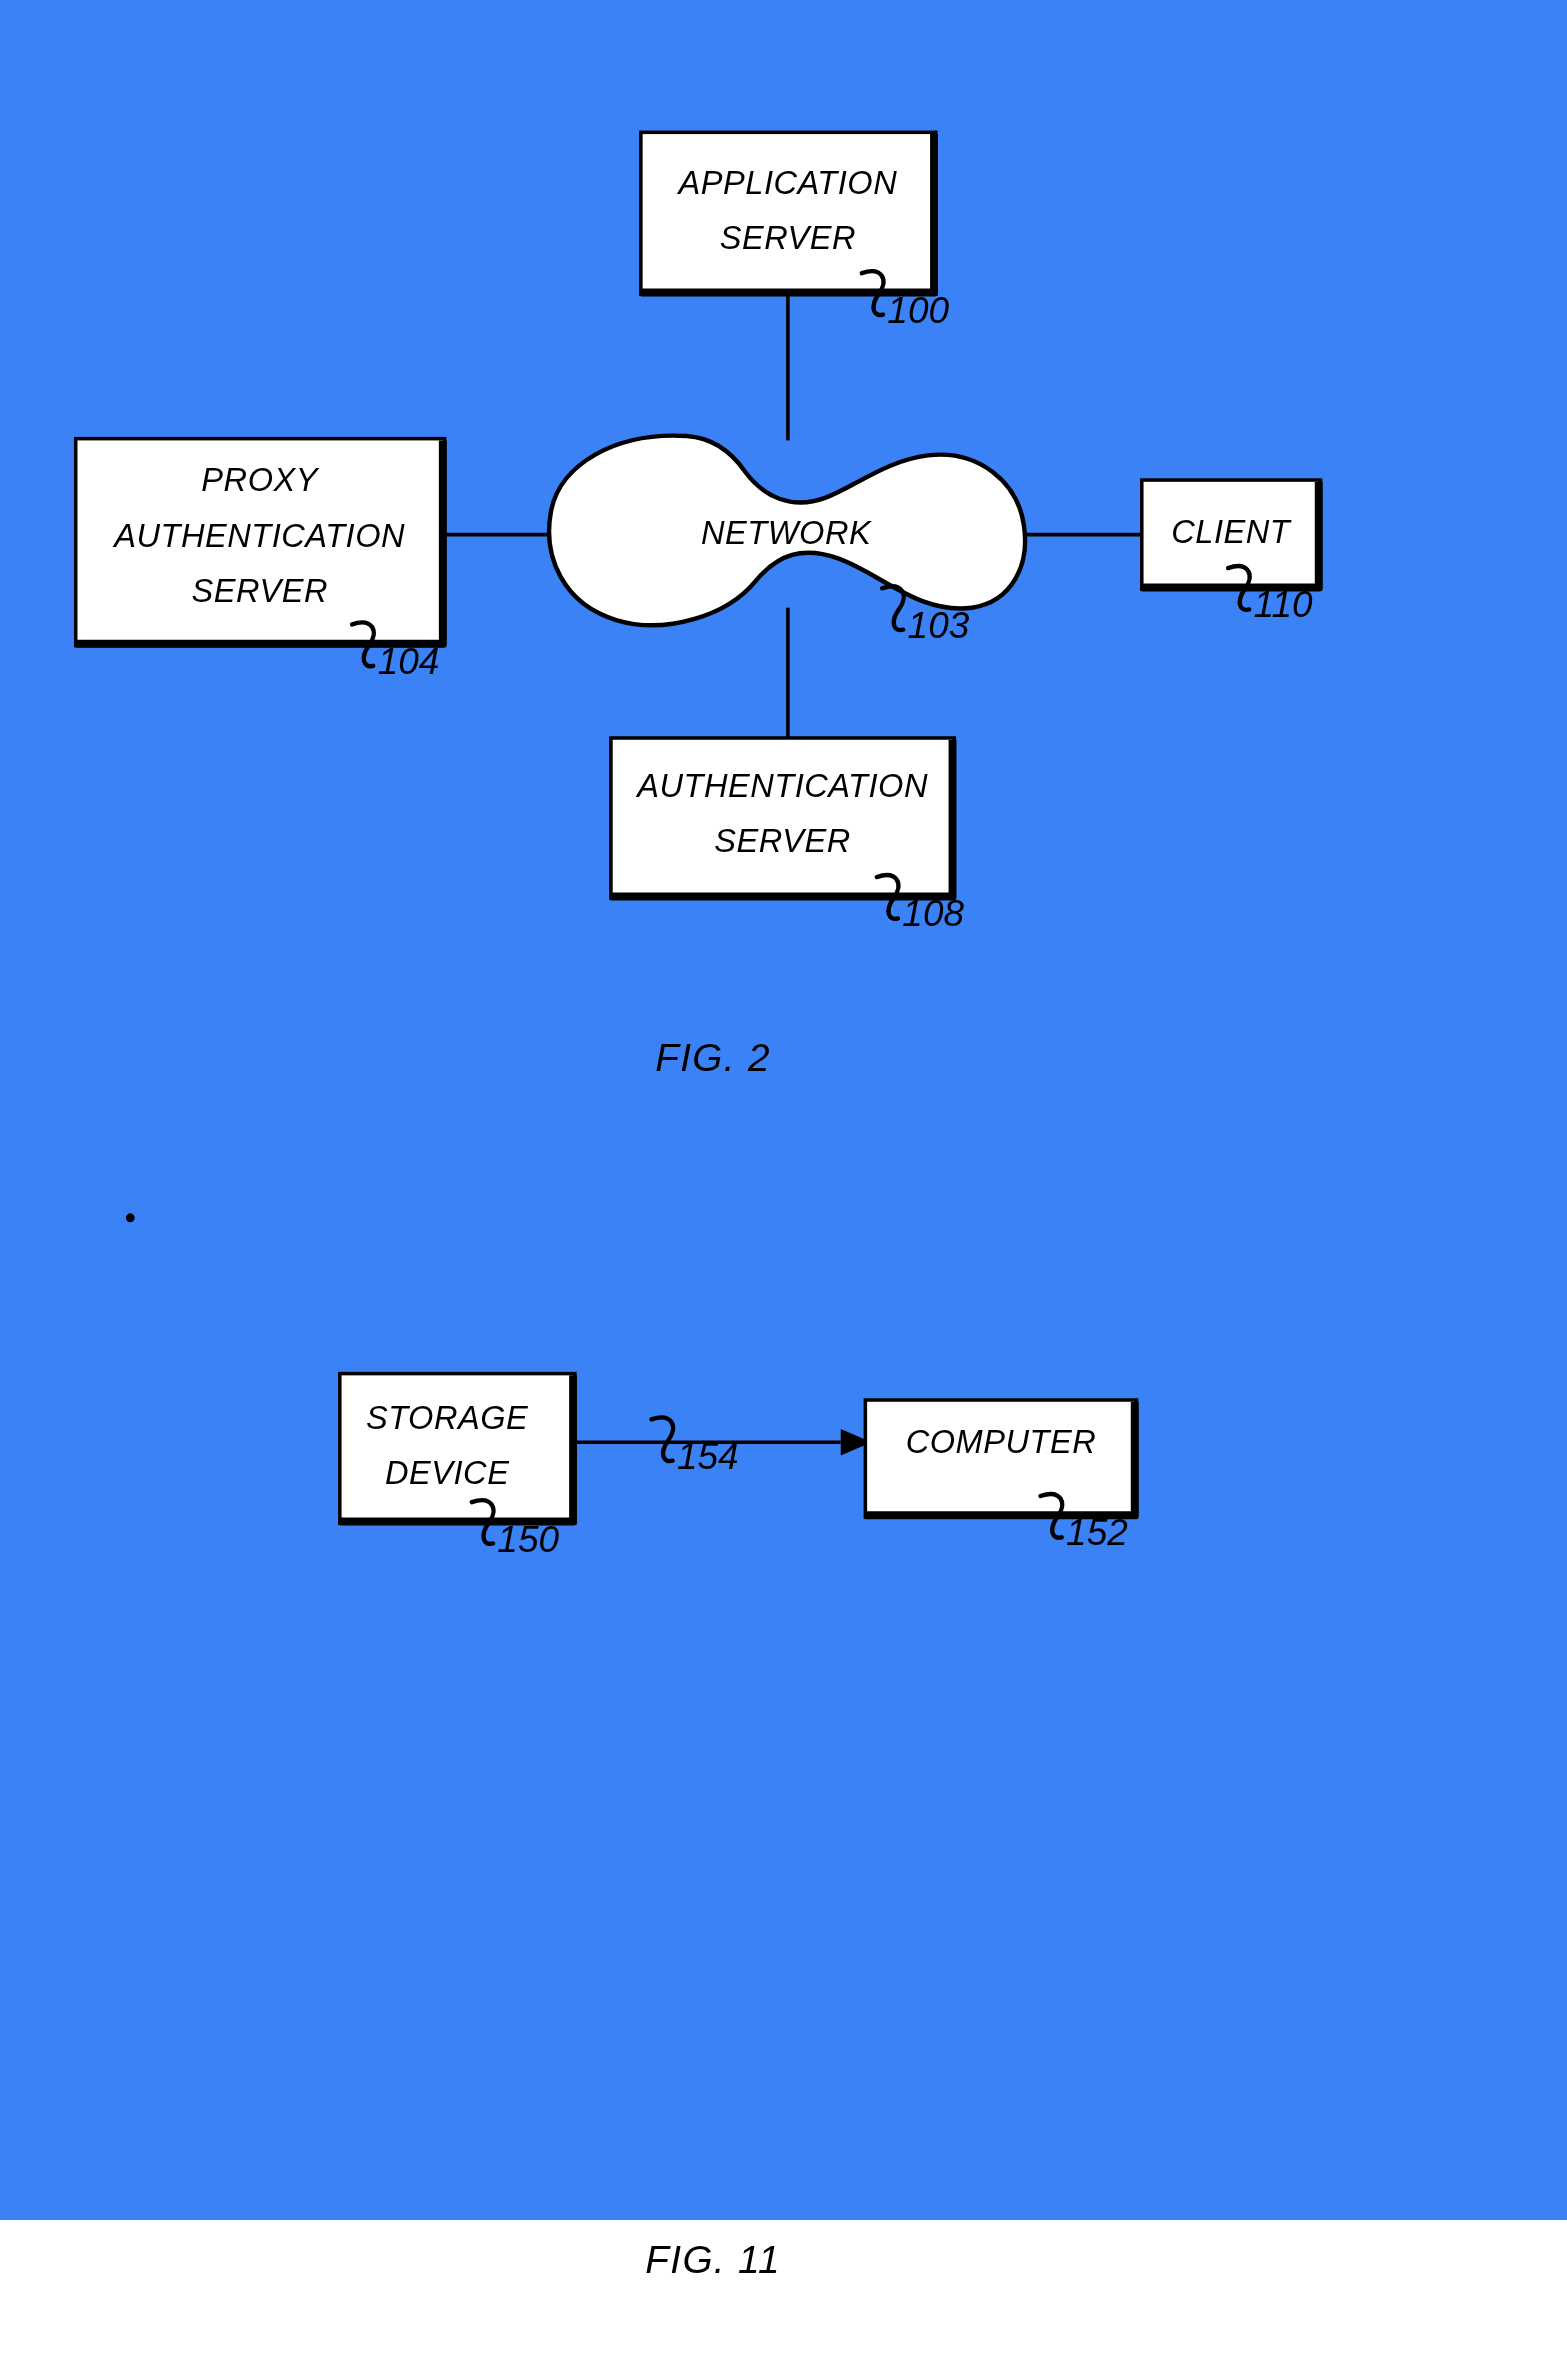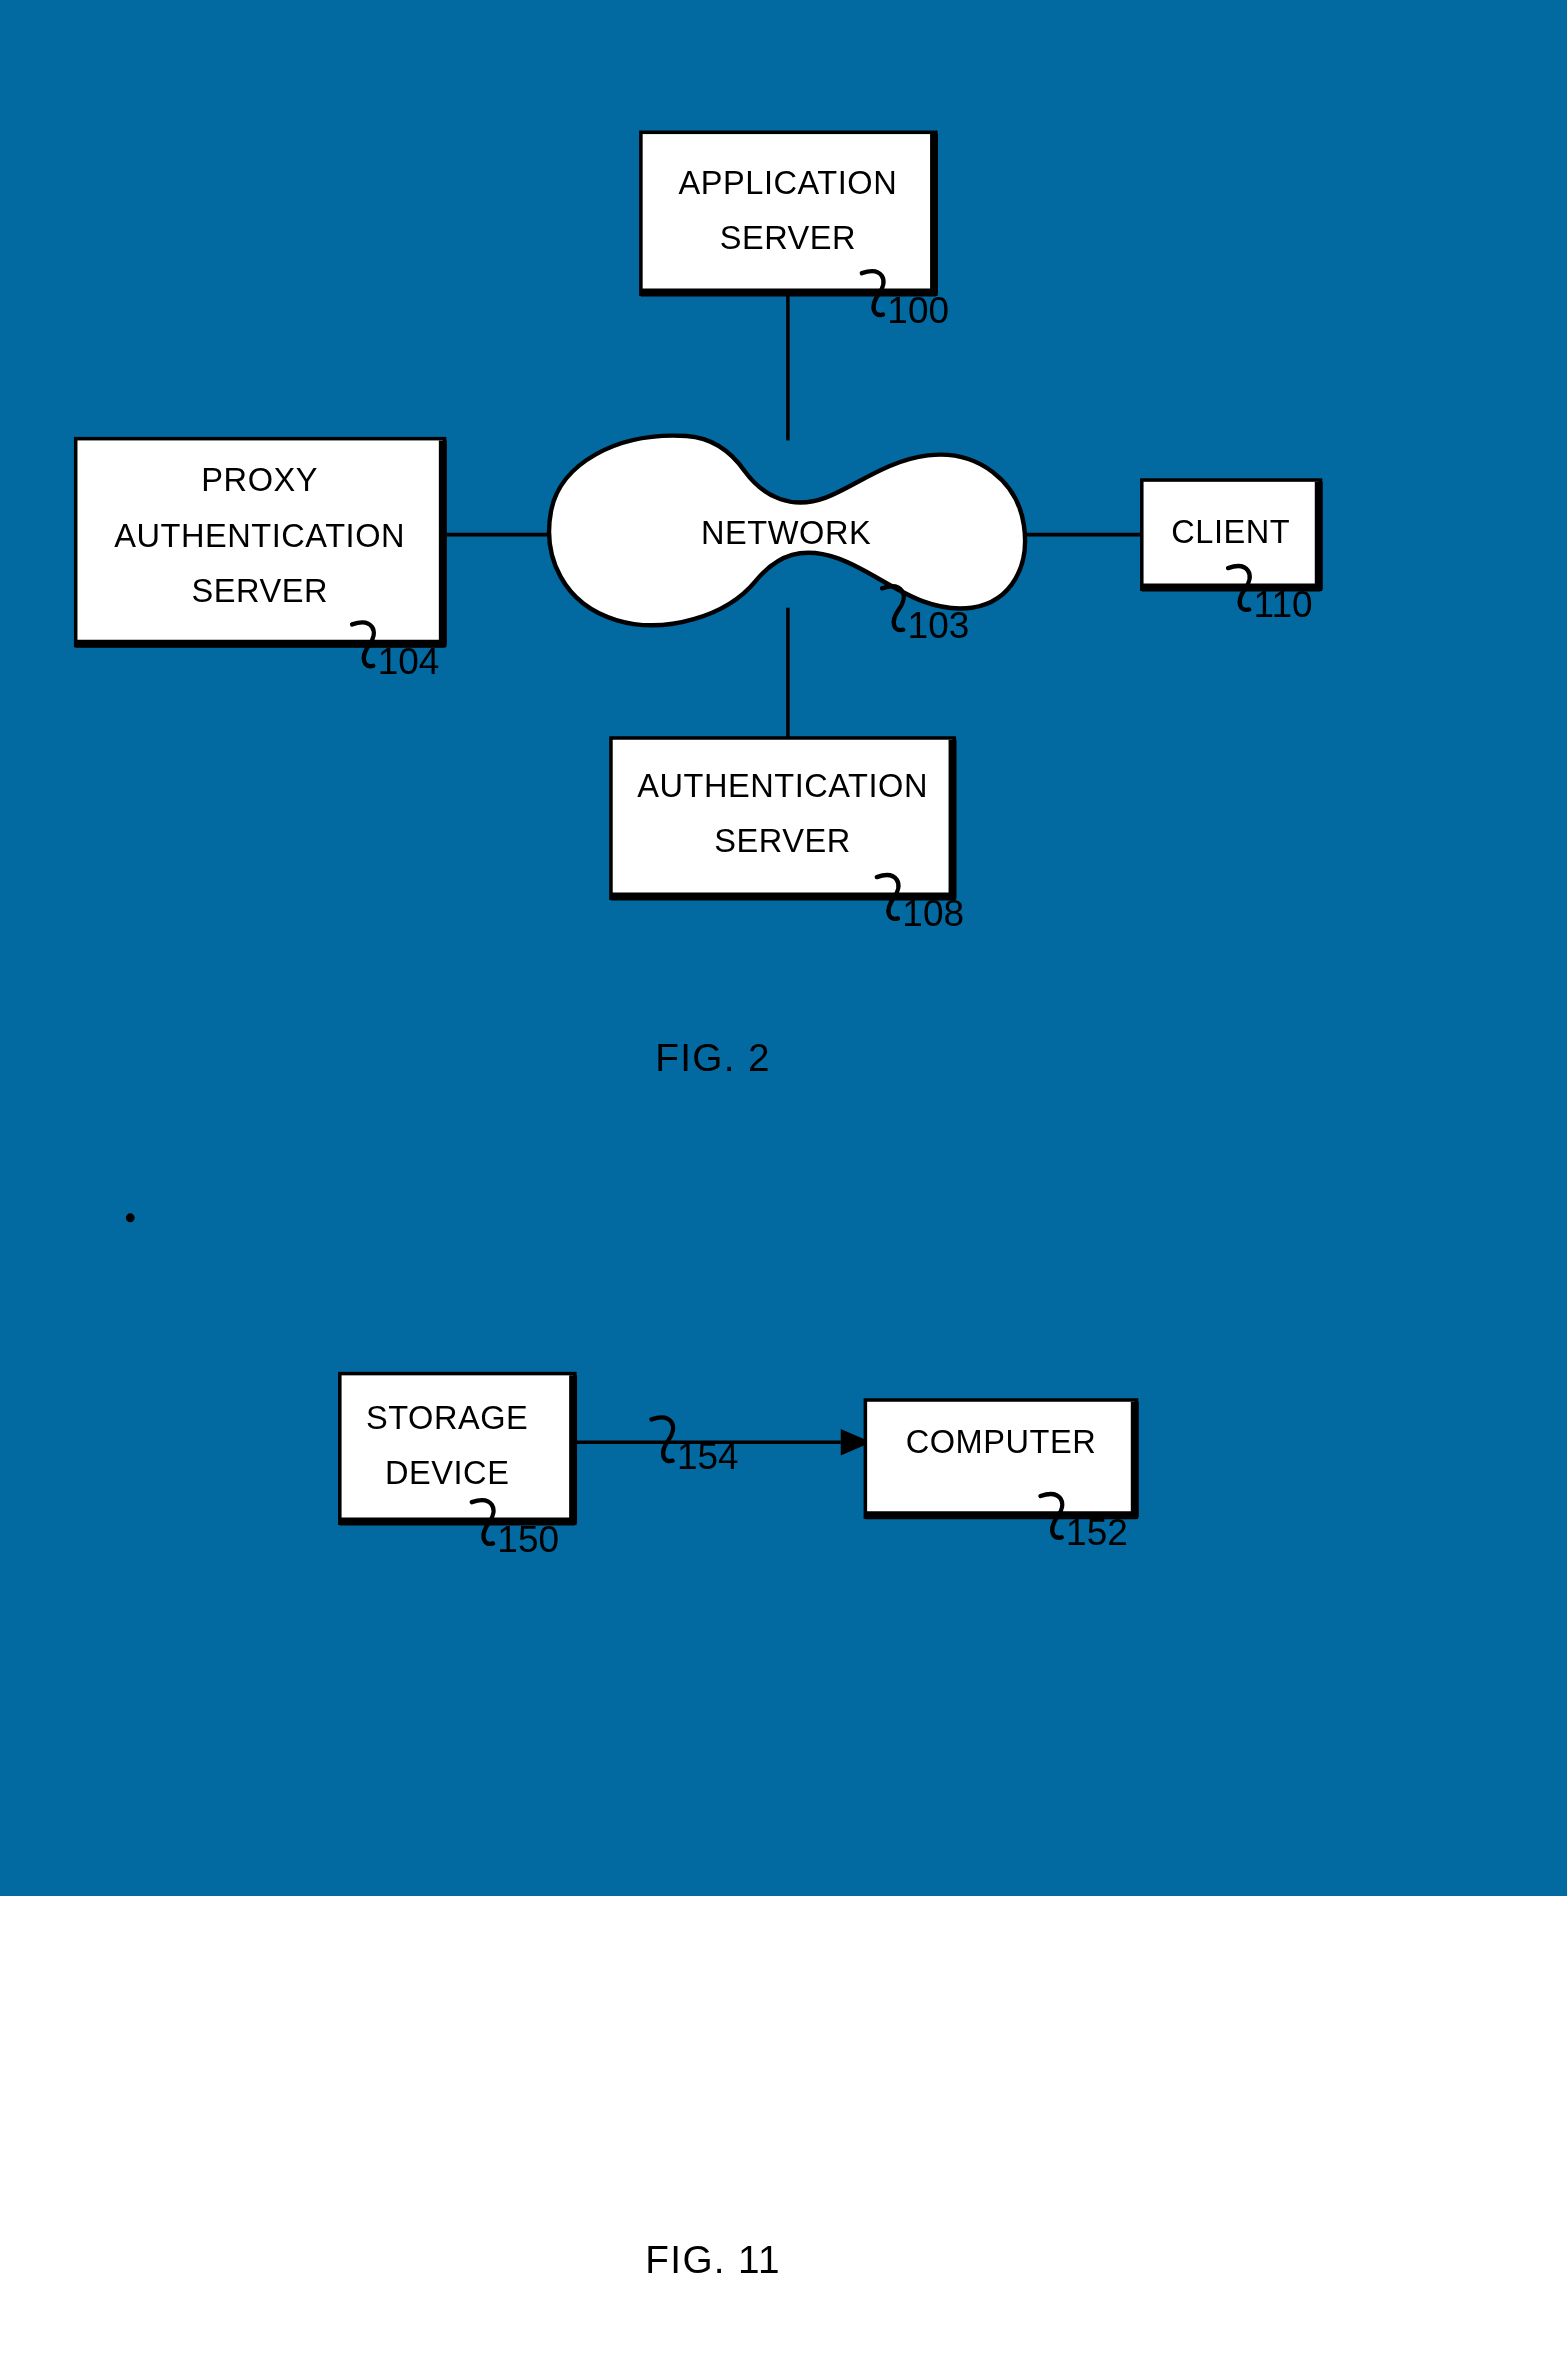--- a/index.html
+++ b/index.html
@@ -9,22 +9,23 @@
   }
   body {
     width: 1567px;
     height: 2366px;
     font-family: "Liberation Sans", sans-serif;
     overflow: hidden;
   }
   #sheet {
     position: relative;
     width: 1567px;
-    height: 1896px;
-    background: #0369a1;
+    height: 2220px;
+    background: #3b82f6;
+    font-style: italic;
   }
   svg.figure-canvas {
     position: absolute;
     left: 0;
     top: 0;
     width: 1567px;
     height: 2366px;
   }
   .box-shape {
     fill: #ffffff;

